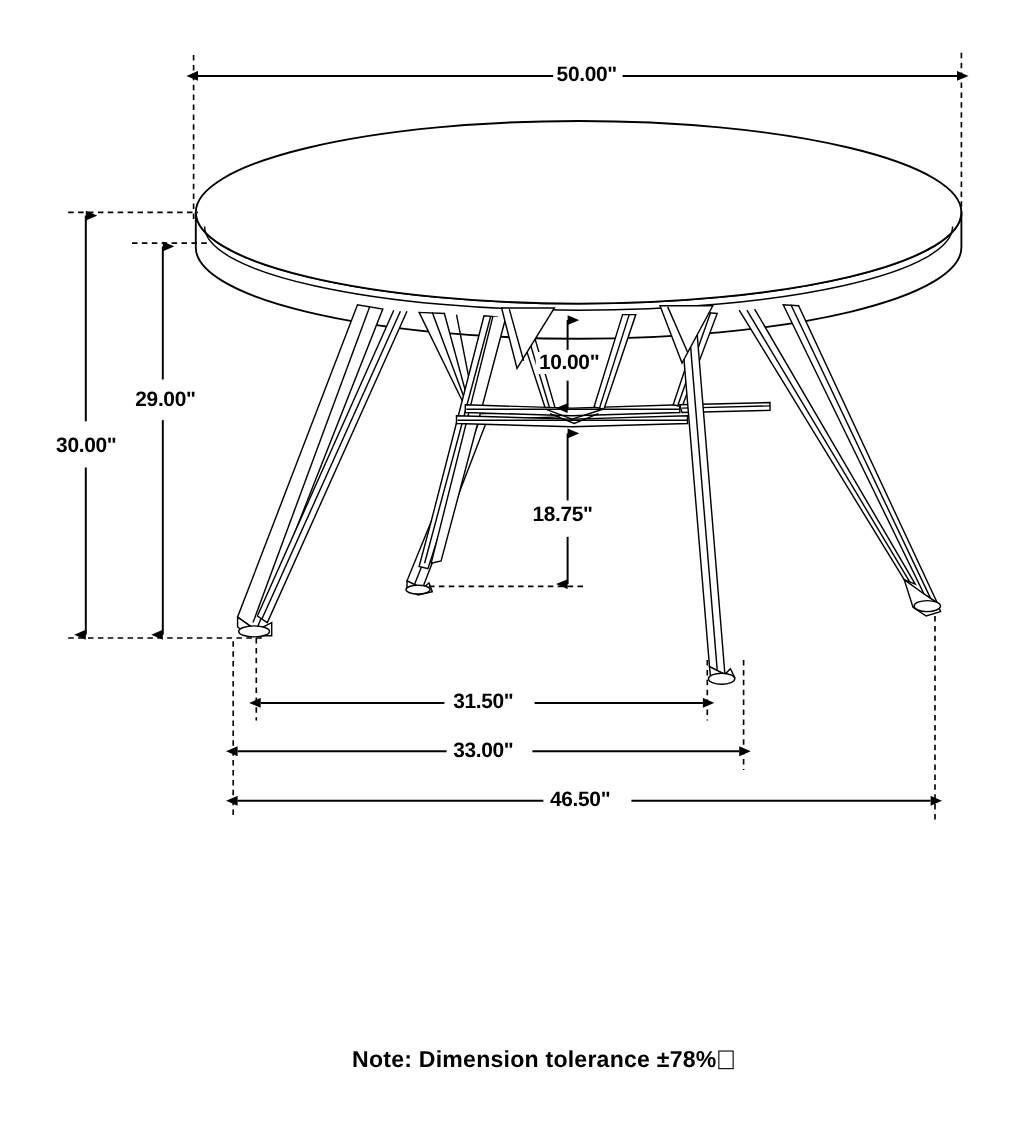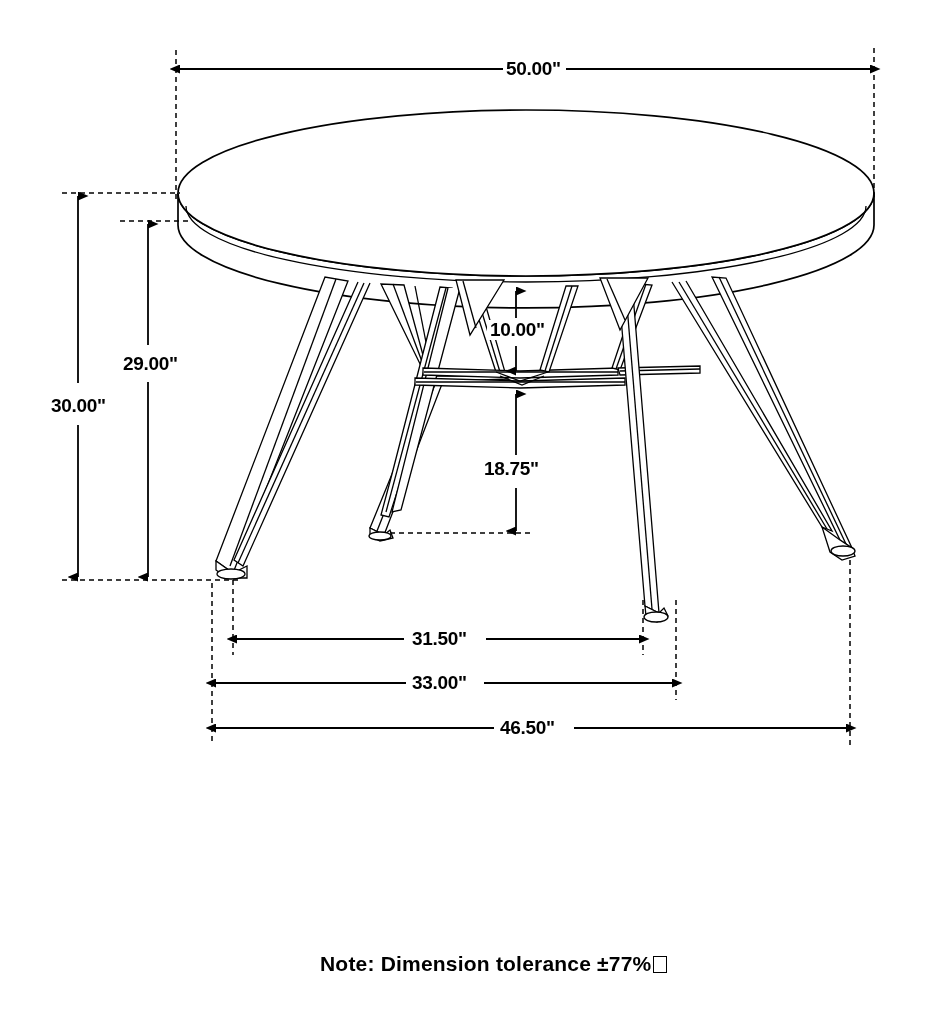--- a/index.html
+++ b/index.html
@@ -238,16 +238,16 @@
 
   <div class="dim-text" style="left:481px; top:459px;">18.75"</div>
 
   <div class="dim-text" style="left:409px; top:629px;">31.50"</div>
 
   <div class="dim-text" style="left:409px; top:673px;">33.00"</div>
 
   <div class="dim-text" style="left:497px; top:718px;">46.50"</div>
 
   <div class="note" style="left:320px; top:952px;">
-    <span>Note: Dimension tolerance ±77%</span><span class="tofu"></span>
+    <span>Note: Dimension tolerance ±78%</span><span class="tofu"></span>
   </div>
 
 </div>
 
 </body></html>

